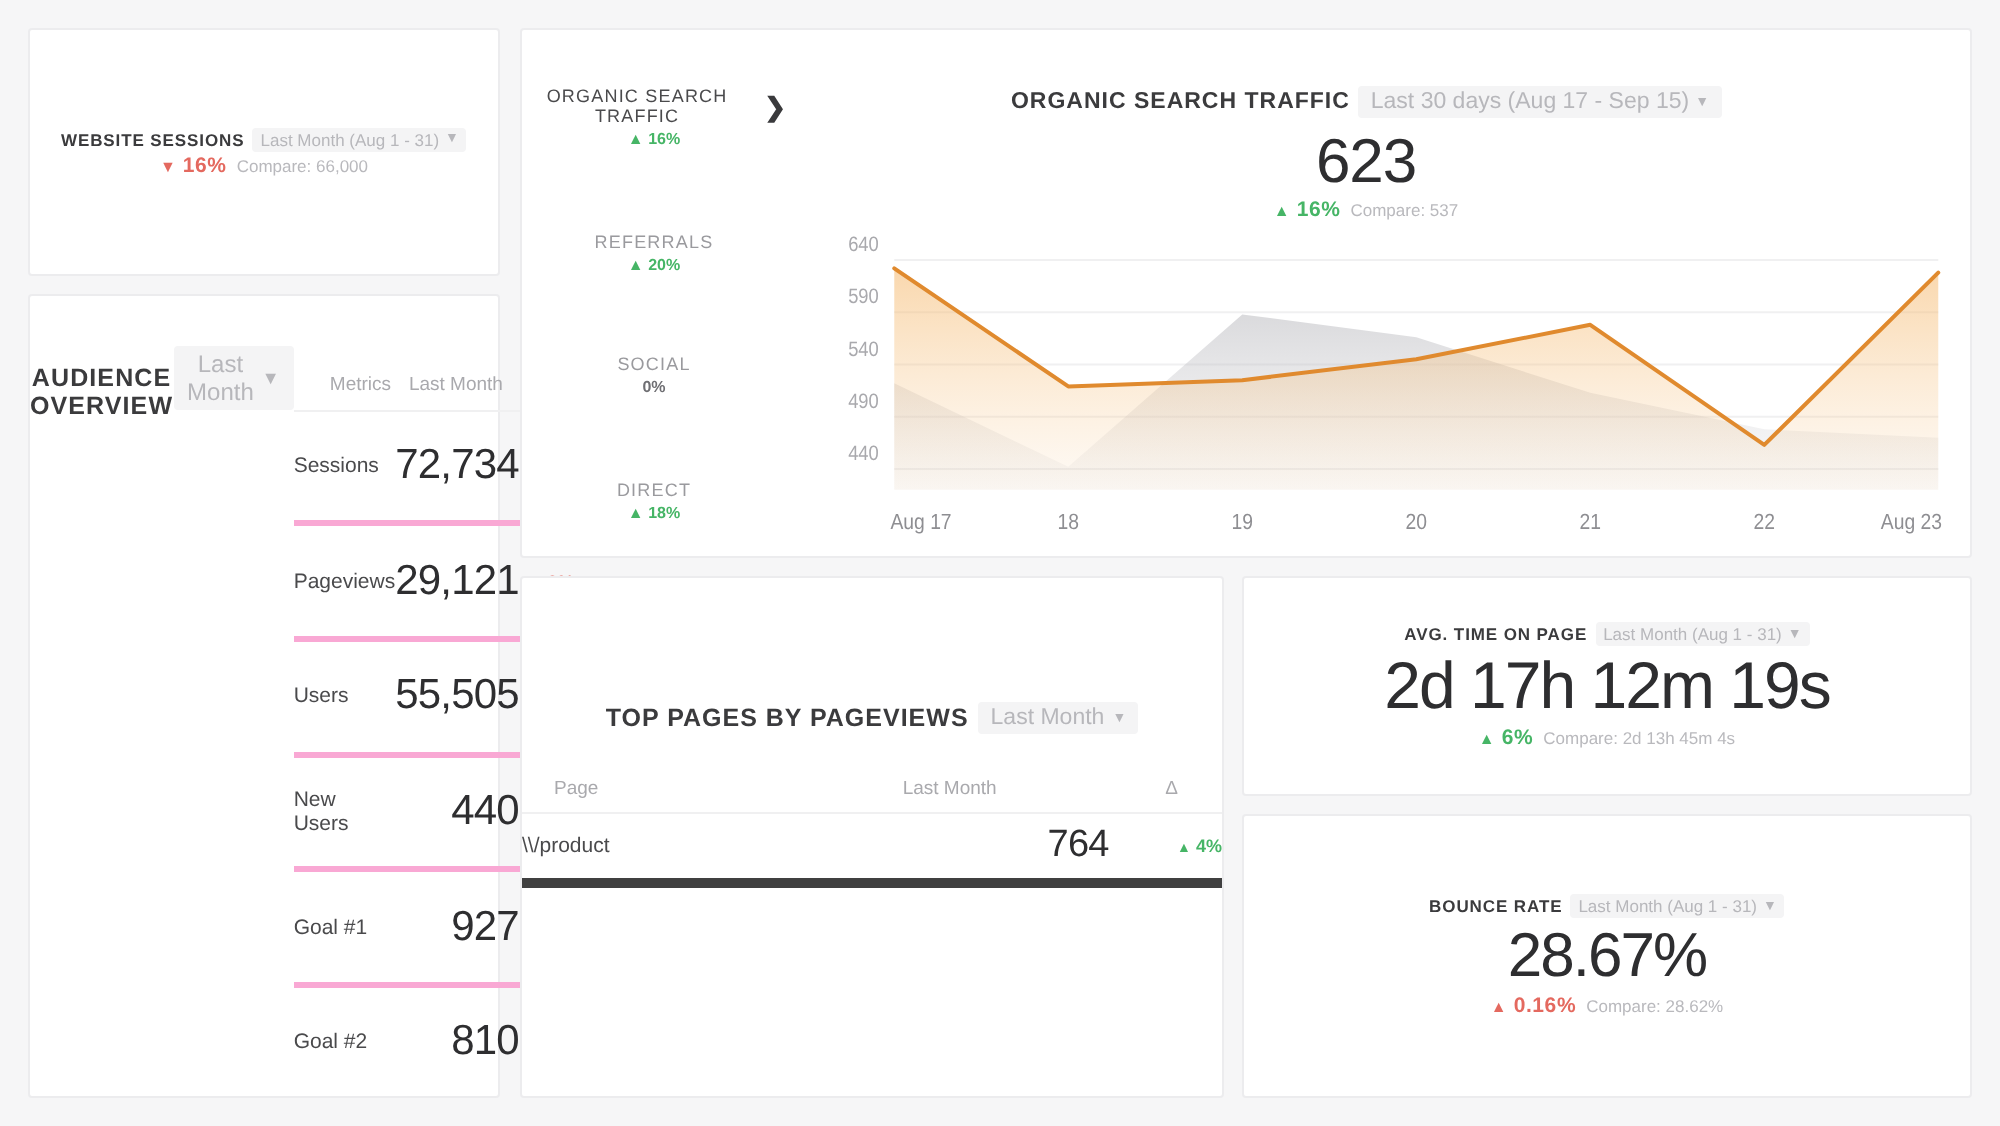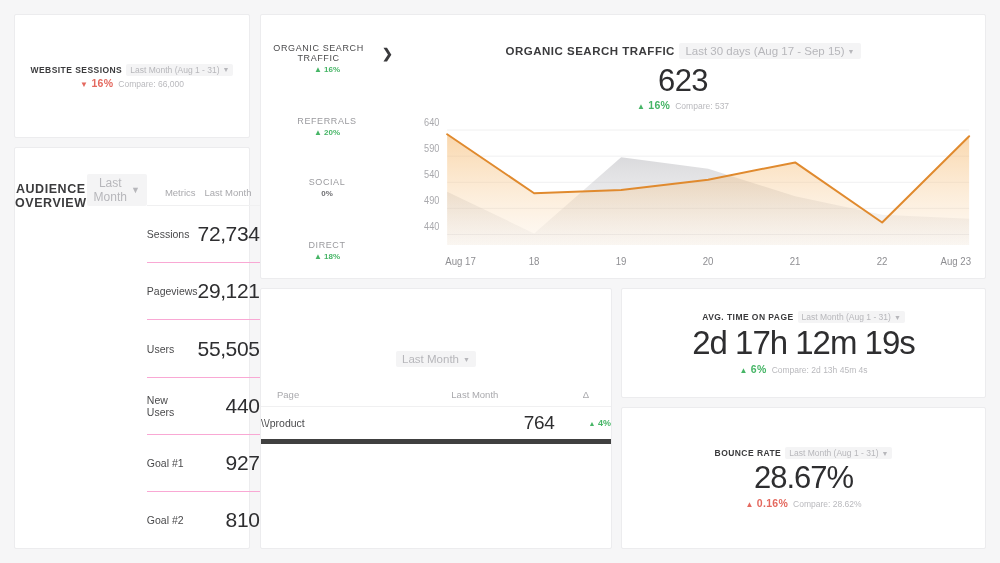--- a/index.html
+++ b/index.html
@@ -71,21 +71,21 @@
   table.ao { width: 100%; border-collapse: collapse; margin-top: 14px; }
   table.ao th {
     font-size: 9.5px; font-weight: normal; color: #a9a9ad;
     padding: 7px 0 7px 0; border-bottom: 1px solid #f0f0f1;
     text-align: center;
   }
   table.ao th.c-metric { padding-left: 16px; }
   table.ao th.c-val { text-align: right; padding-right: 8px; }
   table.ao th.c-delta { text-align: right; padding-right: 14px; }
   table.ao td {
-    border-bottom: 1px solid #f9a8d4; padding: 6px 0;
+    border-bottom: 3px solid #f9a8d4; padding: 6px 0;
   }
   table.ao tr:last-child td { border-bottom: none; }
   td.c-metric { font-size: 10.5px; color: #4a4a4c; padding-left: 16px; }
   td.c-val {
     text-align: right; padding-right: 8px;
     font-size: 21px; font-weight: 300; color: #2e2e30; letter-spacing: -.4px;
   }
   td.c-delta {
     text-align: right; padding-right: 14px;
     font-size: 9px; font-weight: bold; white-space: nowrap;
@@ -357,20 +357,21 @@
             </svg>
         </div>
 
       </div>
     </div>
 
     <div class="bottom-row">
 
       <div class="card" id="card-toppages">
         <div class="tp-head">
+          <span class="tp-title">TOP PAGES BY PAGEVIEWS</span>
           <span class="tp-range">
             <span>Last Month</span>
             <span class="caret">▼</span>
           </span>
         </div>
         <table class="tp">
           <thead>
             <tr>
               <th class="p-page">Page</th>
               <th class="p-val">Last Month</th>

